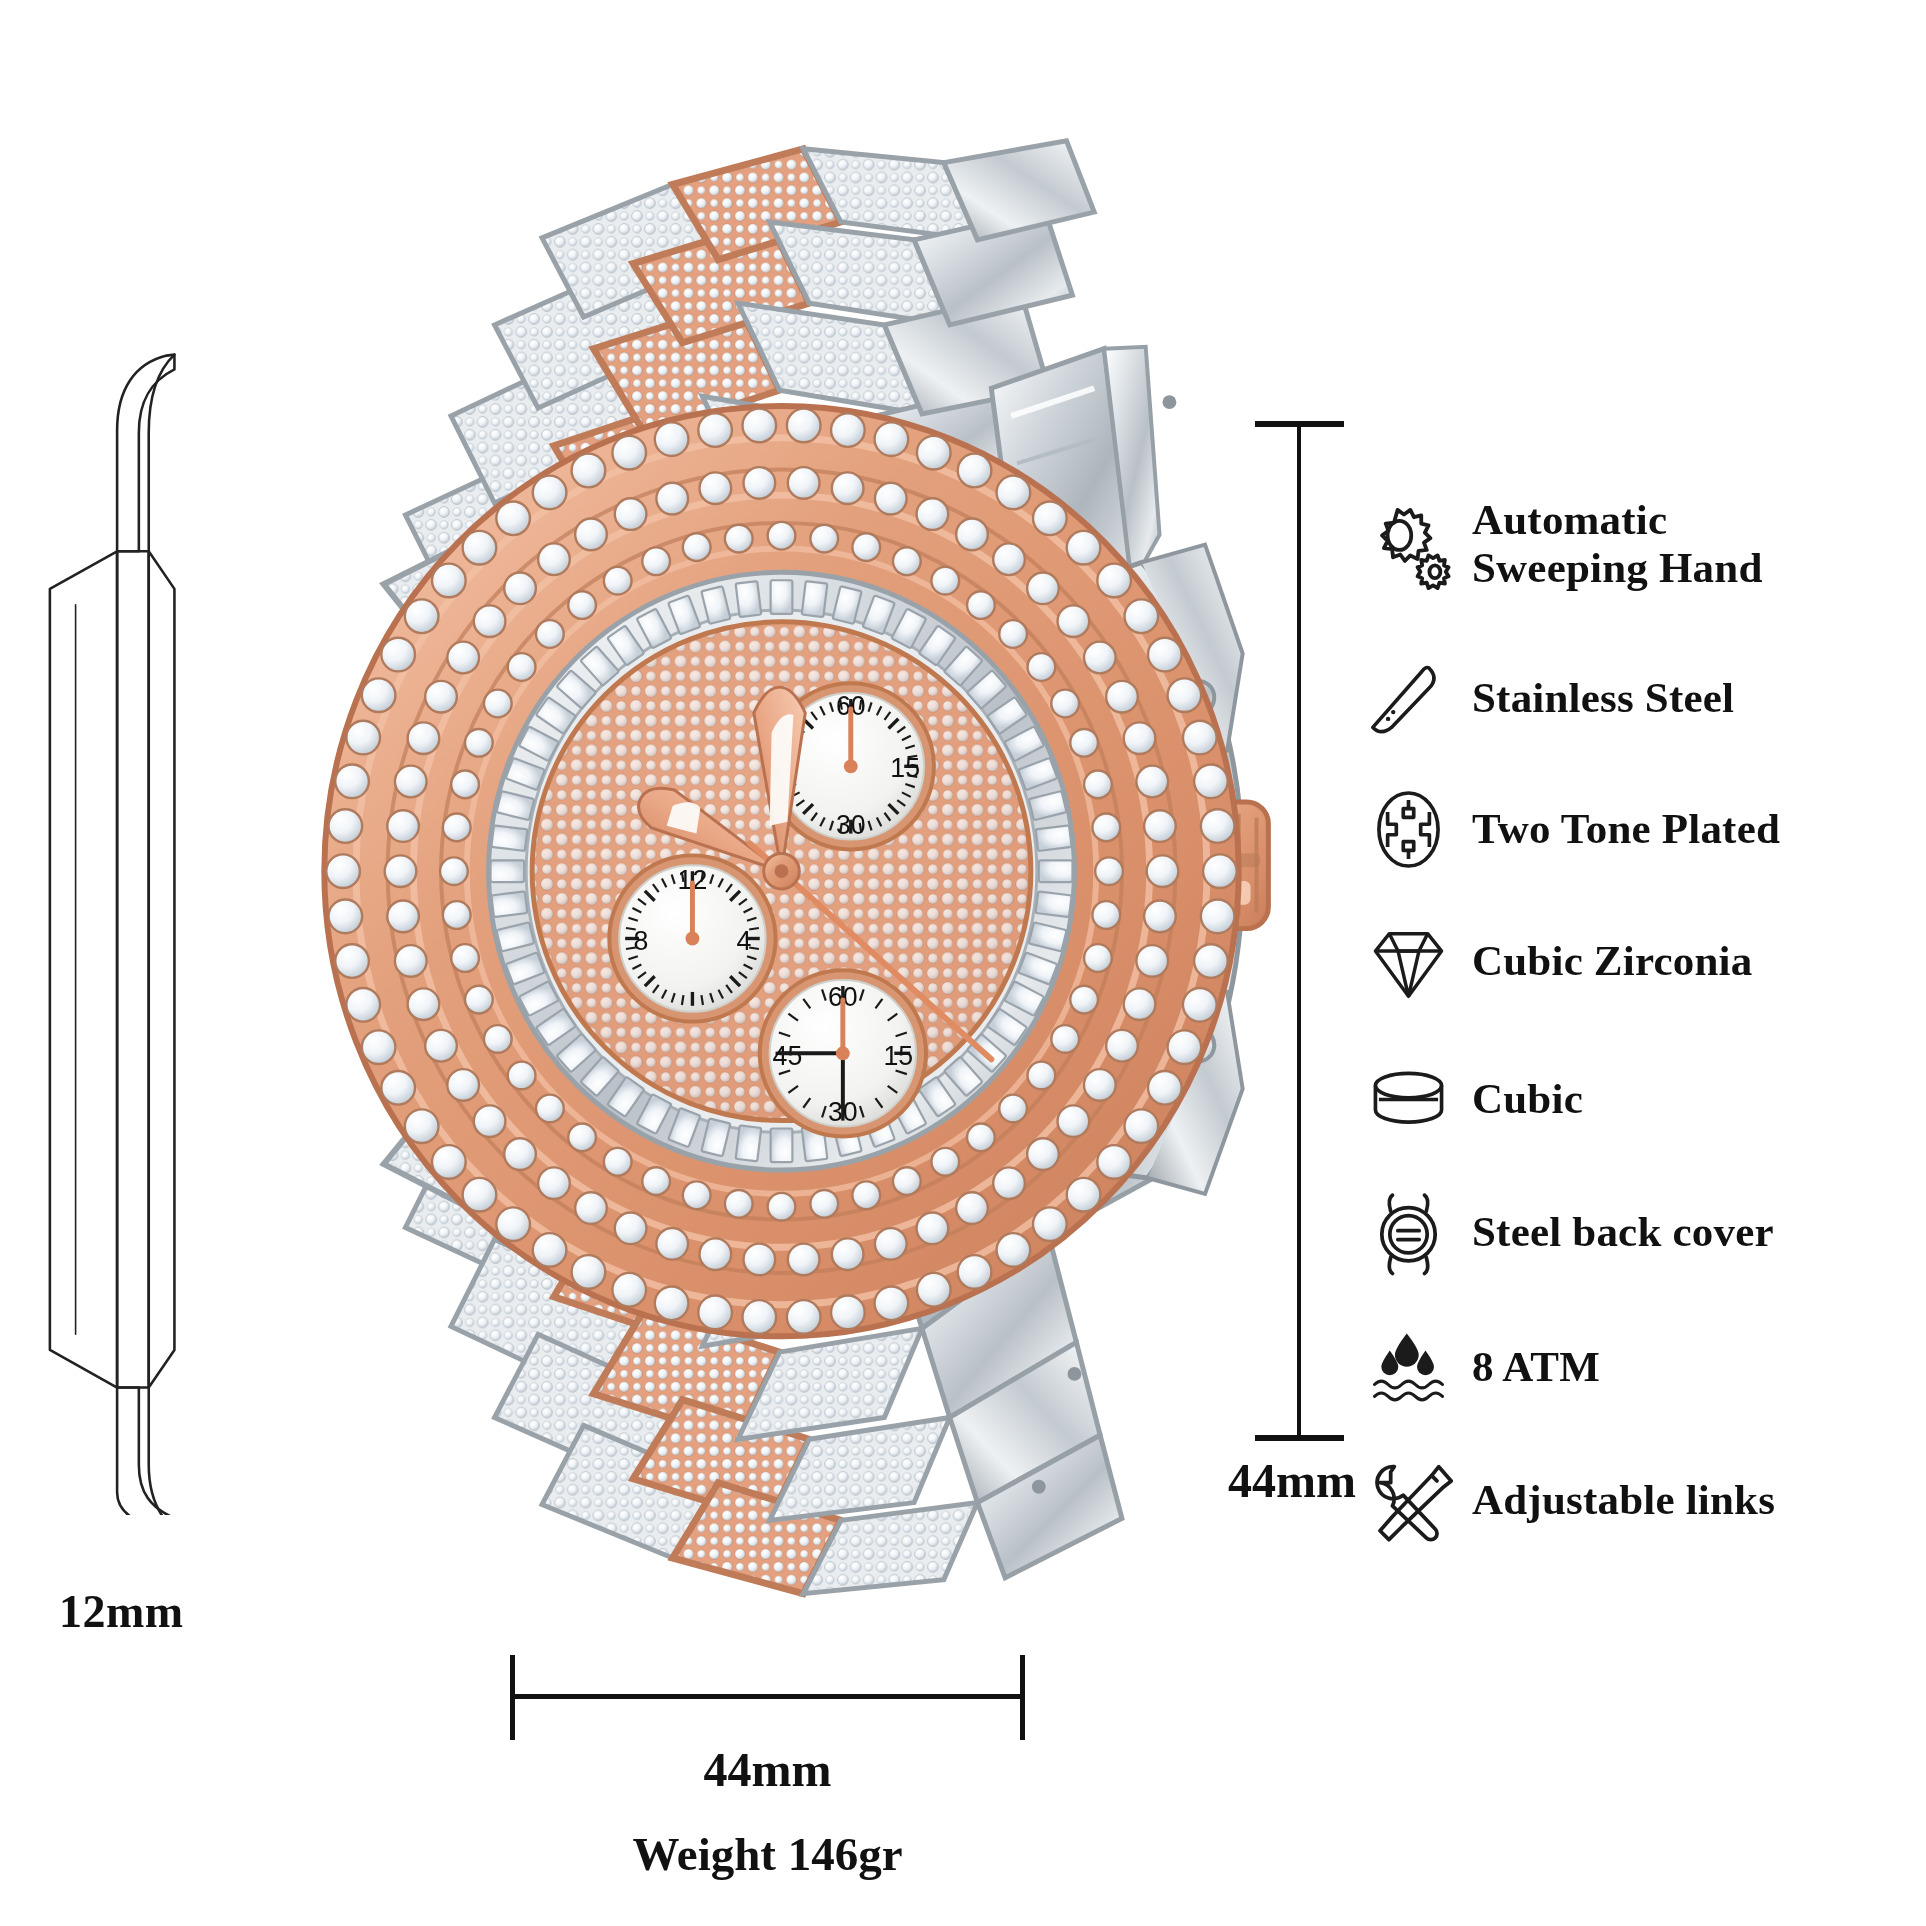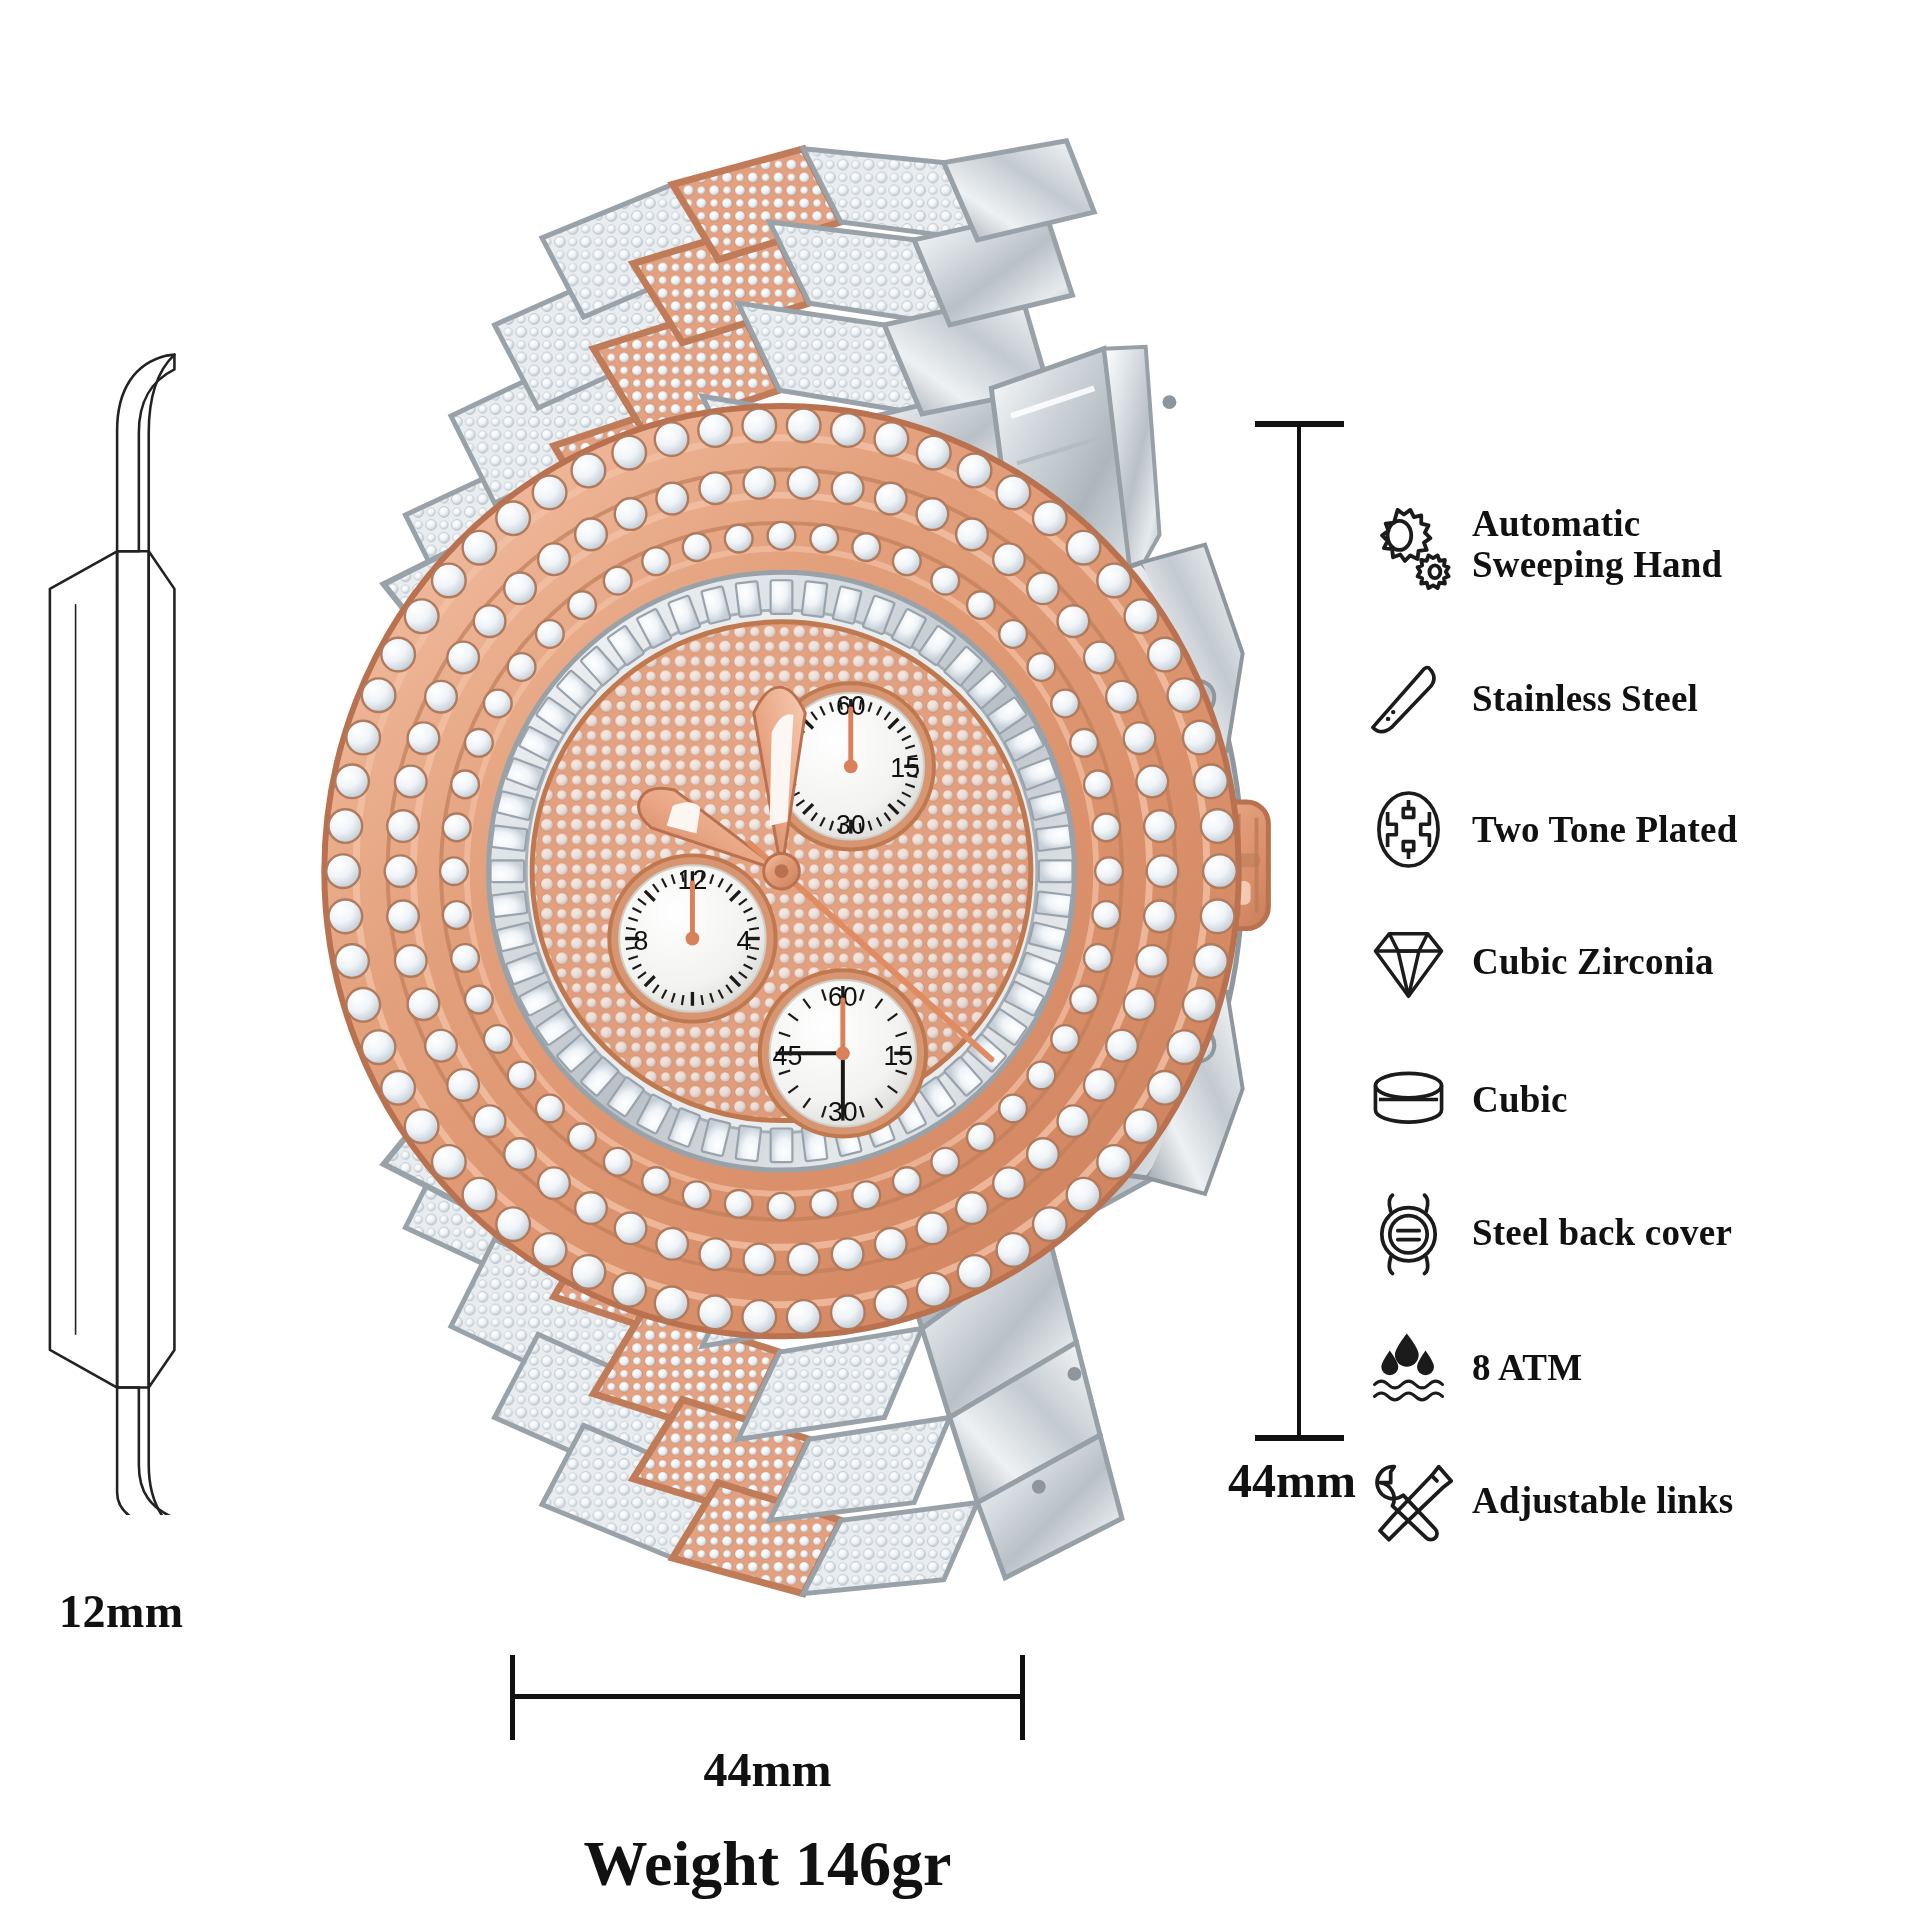--- a/index.html
+++ b/index.html
@@ -35,21 +35,21 @@
   #dim-bottom{left:510px;top:1643px;width:515px;height:119px;}
   #dim-bottom .bar{position:absolute;left:0;top:51px;width:515px;height:5px;background:#111;}
   #dim-bottom .cap-l{position:absolute;left:0;top:12px;width:5px;height:85px;background:#111;}
   #dim-bottom .cap-r{position:absolute;right:0;top:12px;width:5px;height:85px;background:#111;}
   #label-44mm-w{
     left:510px;top:1742px;width:515px;text-align:center;
     font-size:48px;font-weight:bold;
   }
   #label-weight{
     left:426px;top:1827px;width:683px;text-align:center;
-    font-size:64px;font-weight:bold;
+    font-size:47px;font-weight:bold;
   }
 
   
   #dim-right{left:1255px;top:421px;width:89px;height:1020px;}
   #dim-right .vbar{position:absolute;left:42px;top:0;width:4px;height:1020px;background:#111;}
   #dim-right .cap-t{position:absolute;left:0;top:0;width:89px;height:6px;background:#111;}
   #dim-right .cap-b{position:absolute;left:0;bottom:0;width:89px;height:6px;background:#111;}
   #label-44mm-h{
     left:1228px;top:1453px;
     font-size:48px;font-weight:bold;
@@ -62,21 +62,21 @@
   .feat{
     display:flex;align-items:center;
     margin-bottom:10px;
   }
   .feat-icon{
     width:95px;min-width:95px;height:95px;
     display:flex;align-items:center;justify-content:center;
   }
   .feat-icon svg{display:block;}
   .feat-label{
-    font-size:37px;font-weight:bold;line-height:1.12;
+    font-size:43px;font-weight:bold;line-height:1.12;
     padding-left:16px;white-space:pre-line;
     letter-spacing:0.2px;
   }
   .f0{height:158px;}
   .f1{height:111px;}
   .f2{height:131px;}
   .f3{height:133px;}
   .f4{height:123px;}
   .f5{height:123px;}
   .f6{height:127px;}

